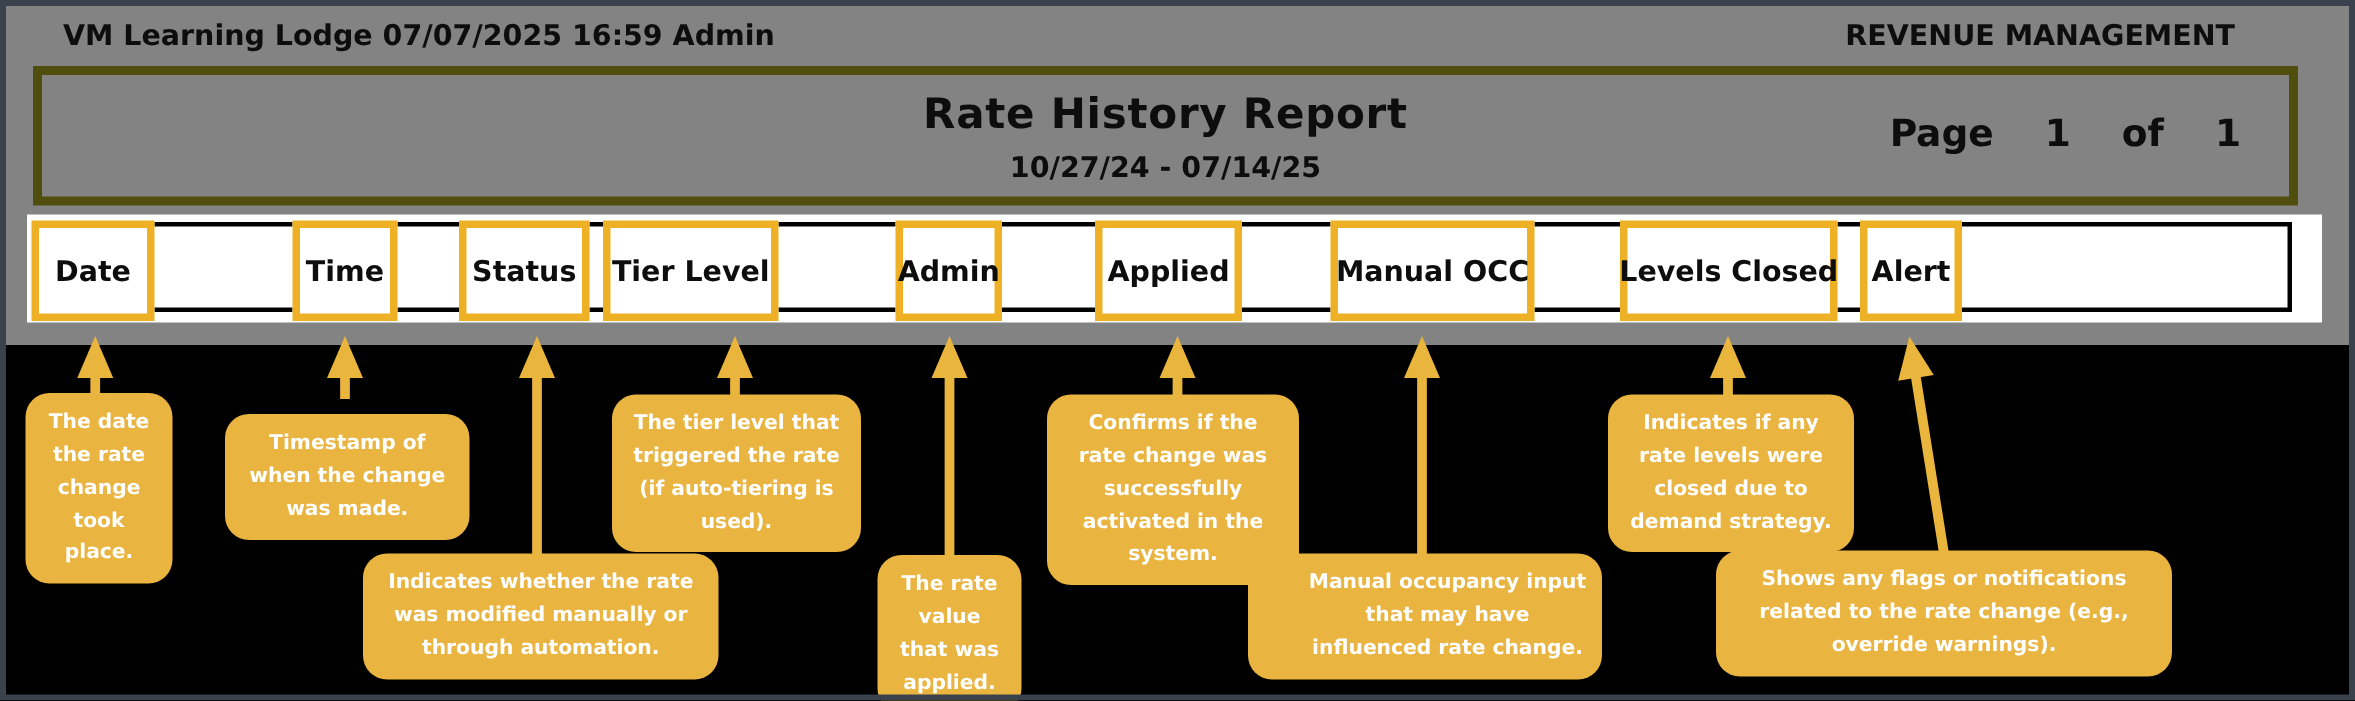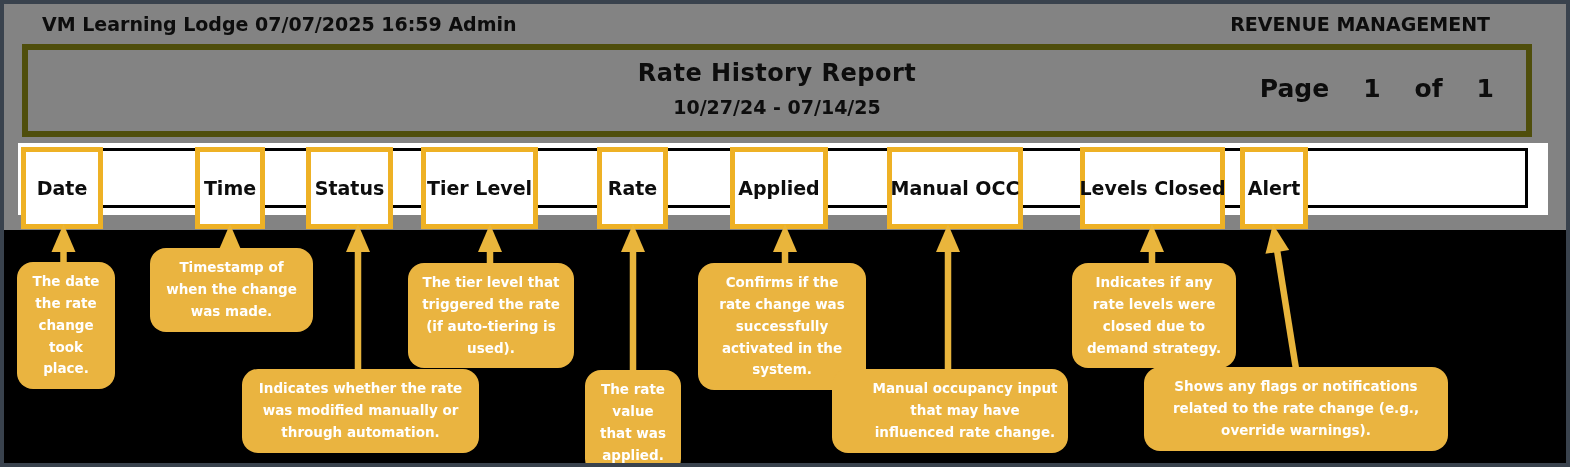--- a/index.html
+++ b/index.html
@@ -14,51 +14,51 @@
   
   .top-bar{position:absolute;left:4px;top:6px;width:1562px;height:36px;z-index:2;
     display:flex;justify-content:space-between;align-items:center;color:#0d0d0d;}
   .top-bar .left{margin-left:38px;font-size:19px;font-weight:600;}
   .top-bar .right{margin-right:76px;font-size:19px;font-weight:600;}
 
   
   .report-header{position:absolute;left:22px;top:44px;width:1510px;height:93px;
     border:6px solid #4F4E0C;box-sizing:border-box;z-index:2;}
   .rh-center{position:absolute;left:0;right:0;top:9px;text-align:center;color:#0d0d0d;}
-  .rh-title{font-size:24px;font-weight:700;letter-spacing:0.5px;}
+  .rh-title{font-size:28px;font-weight:700;letter-spacing:0.5px;}
   .rh-sub{margin-top:9px;font-size:19px;font-weight:600;}
   .page-indicator{position:absolute;right:32px;top:24px;display:flex;gap:34px;
     font-size:25px;font-weight:600;color:#0d0d0d;align-items:baseline;}
 
   
   .table-row{position:absolute;left:18px;top:143px;width:1530px;height:72px;background:#fff;z-index:2;}
   .row-border{position:absolute;left:4px;top:5px;width:1506px;height:60px;
     border:3px solid #000;box-sizing:border-box;}
-  .col-box{position:absolute;top:4px;height:82px;border:5px solid #EEB125;background:#fff;
+  .col-box{position:absolute;top:4px;height:67px;border:5px solid #EEB125;background:#fff;
     box-sizing:border-box;display:flex;align-items:center;justify-content:center;
     font-size:19px;font-weight:700;color:#0d0d0d;white-space:nowrap;z-index:3;}
   .cb-date{left:3px;width:82px;}
   .cb-time{left:177px;width:70px;}
   .cb-status{left:288px;width:87px;}
-  .cb-tier{left:403px;width:117px;}
+  .cb-tier{left:384px;width:117px;}
   .cb-rate{left:579px;width:71px;}
   .cb-applied{left:712px;width:98px;}
   .cb-occ{left:869px;width:136px;}
   .cb-levels{left:1062px;width:145px;}
   .cb-alert{left:1222px;width:68px;}
 
   
   .arrows{position:absolute;inset:0;width:1570px;height:467px;z-index:4;pointer-events:none;}
 
   
   .callout{position:absolute;background:#EAB440;border-radius:16px;color:#fff;
     font-size:13.5px;font-weight:700;line-height:1.62;text-align:center;
     padding:9px 10px;box-sizing:border-box;z-index:5;}
   .co-date{left:17px;top:262px;width:98px;}
-  .co-time{left:150px;top:248px;width:163px;}
+  .co-time{left:150px;top:276px;width:163px;}
   .co-tier{left:408px;top:263px;width:166px;}
   .co-applied{left:698px;top:263px;width:168px;}
   .co-levels{left:1072px;top:263px;width:164px;}
   .co-status{left:242px;top:369px;width:237px;}
   .co-rate{left:585px;top:370px;width:96px;}
   .co-occ{left:832px;top:369px;width:236px;padding-left:40px;}
   .co-alert{left:1144px;top:367px;width:304px;}
 </style>
 </head>
 <body>
@@ -93,21 +93,21 @@
     <div class="col-box cb-time">
         <span>Time</span>
       </div>
     <div class="col-box cb-status">
         <span>Status</span>
       </div>
     <div class="col-box cb-tier">
         <span>Tier Level</span>
       </div>
     <div class="col-box cb-rate">
-        <span>Rate</span>
+        <span>Admin</span>
       </div>
     <div class="col-box cb-applied">
         <span>Applied</span>
       </div>
     <div class="col-box cb-occ">
         <span>Manual OCC</span>
       </div>
     <div class="col-box cb-levels">
         <span>Levels Closed</span>
       </div>

